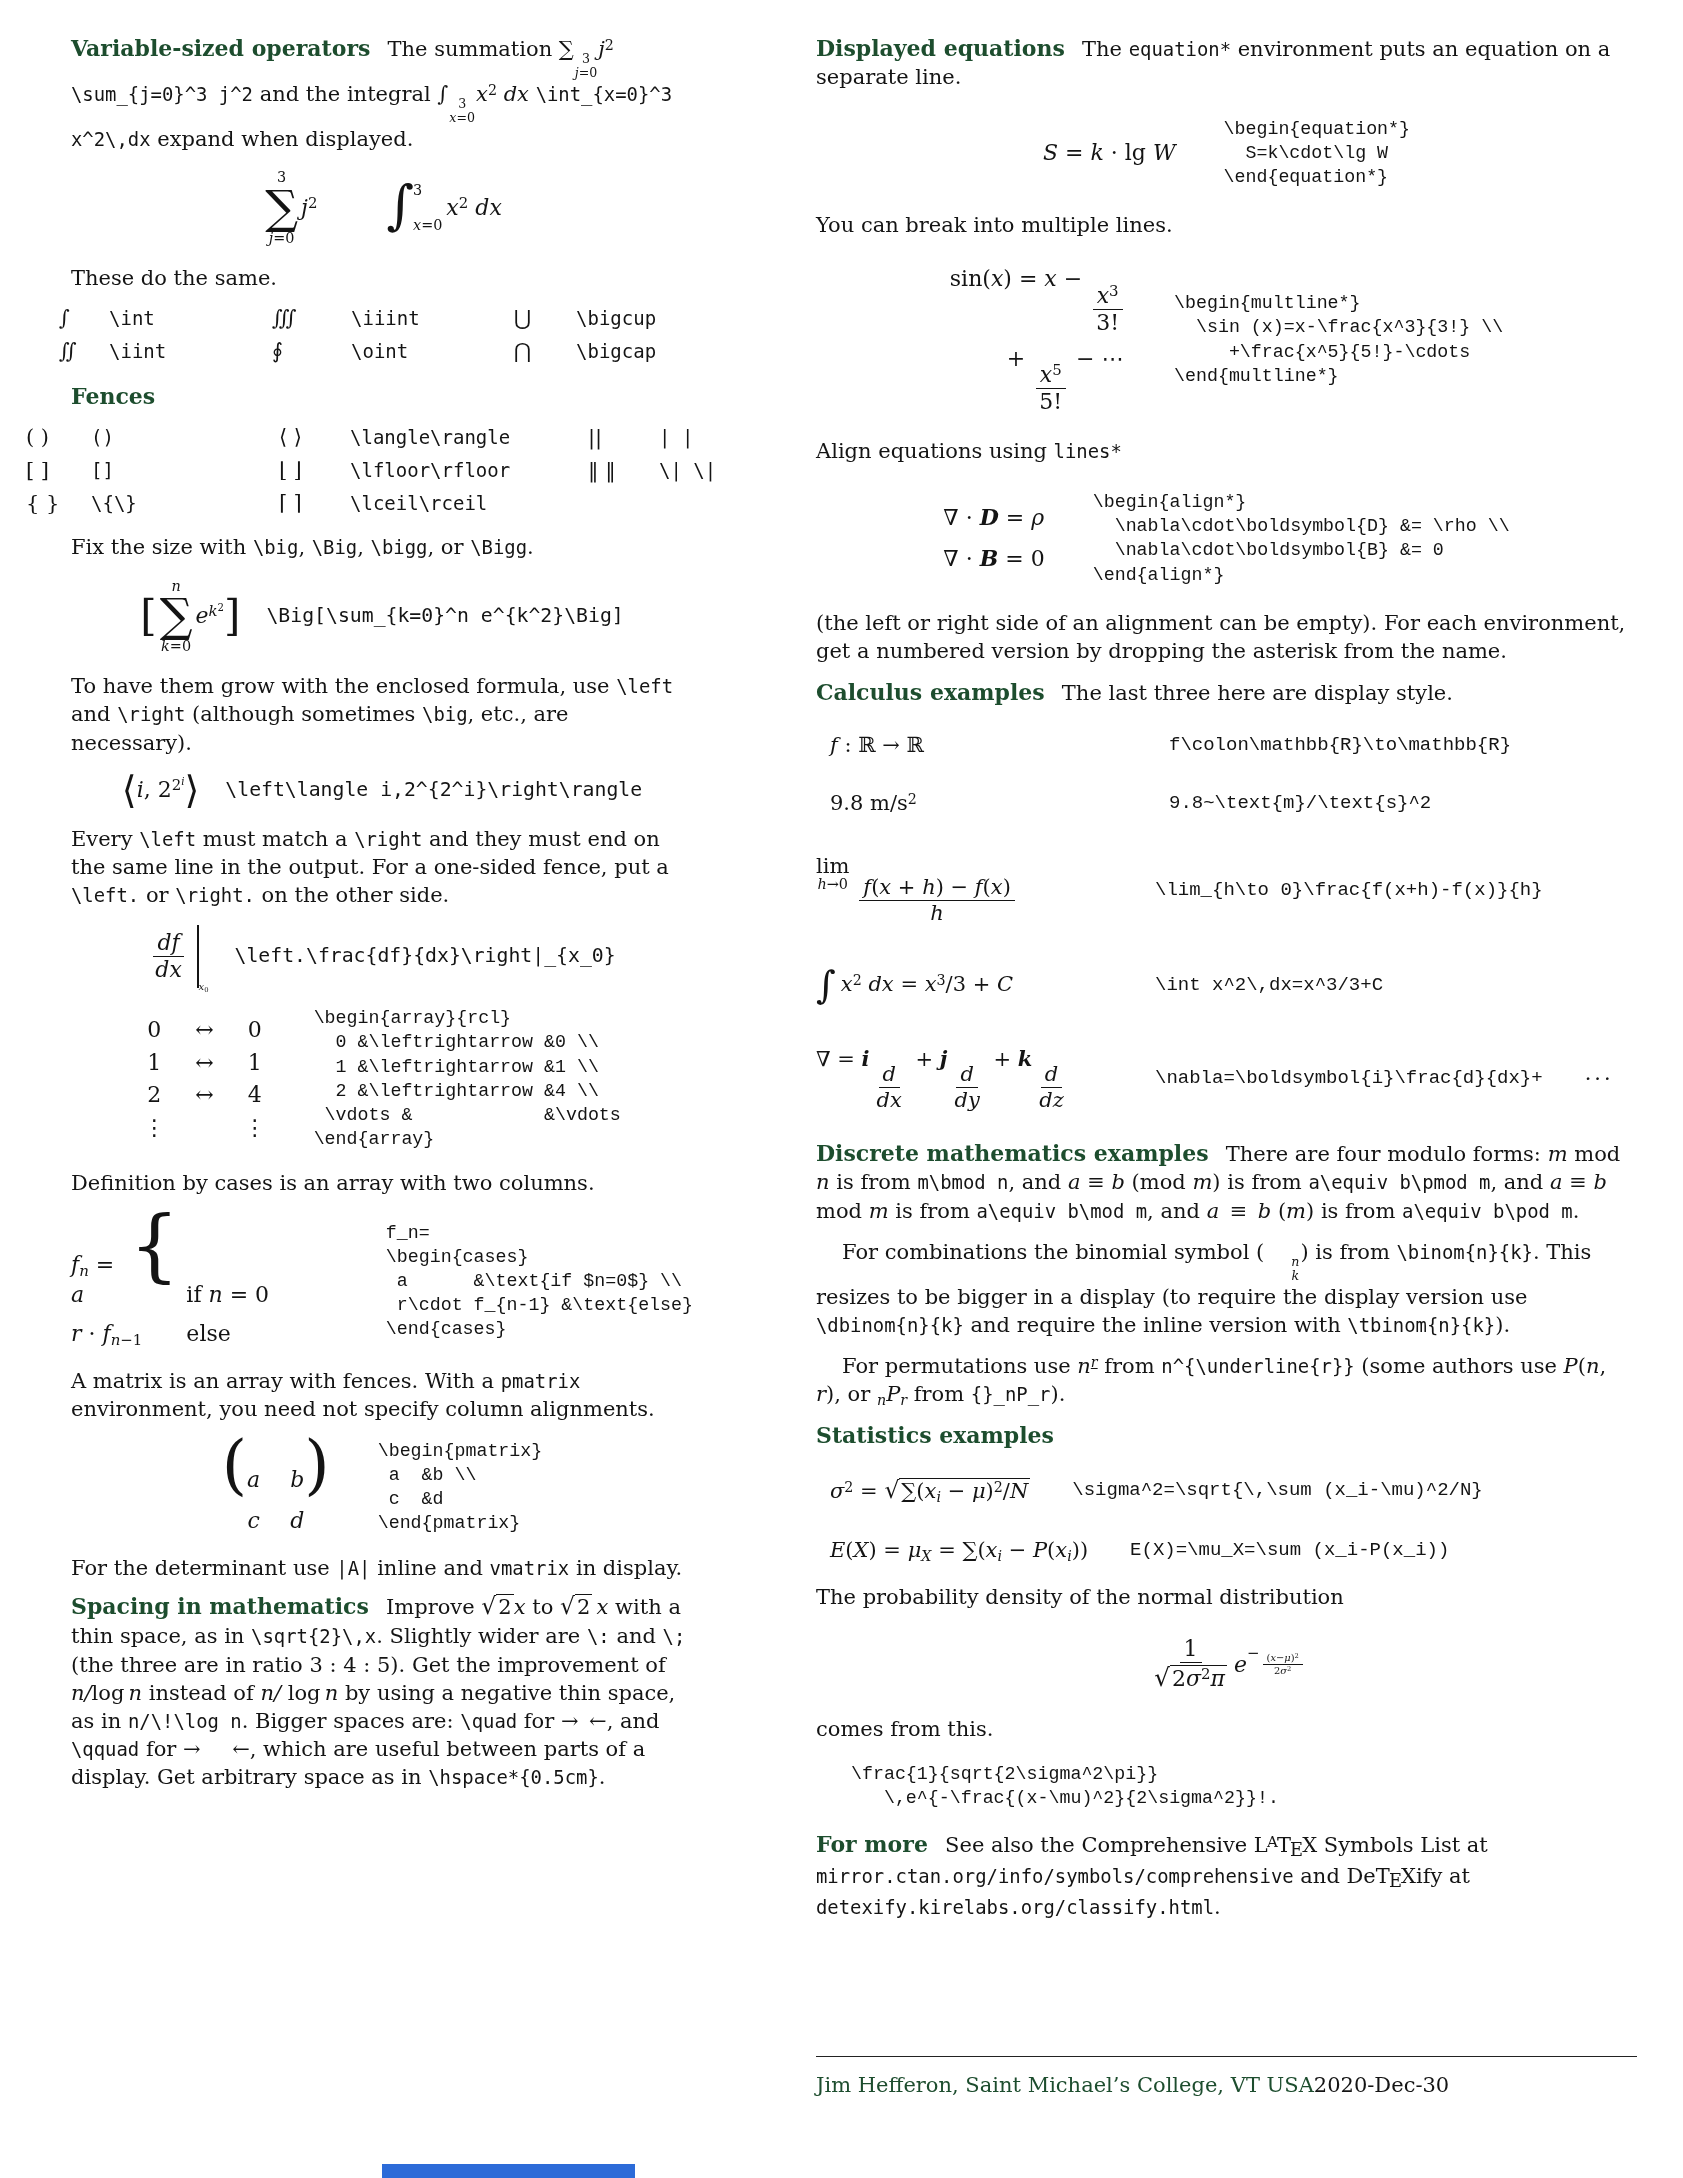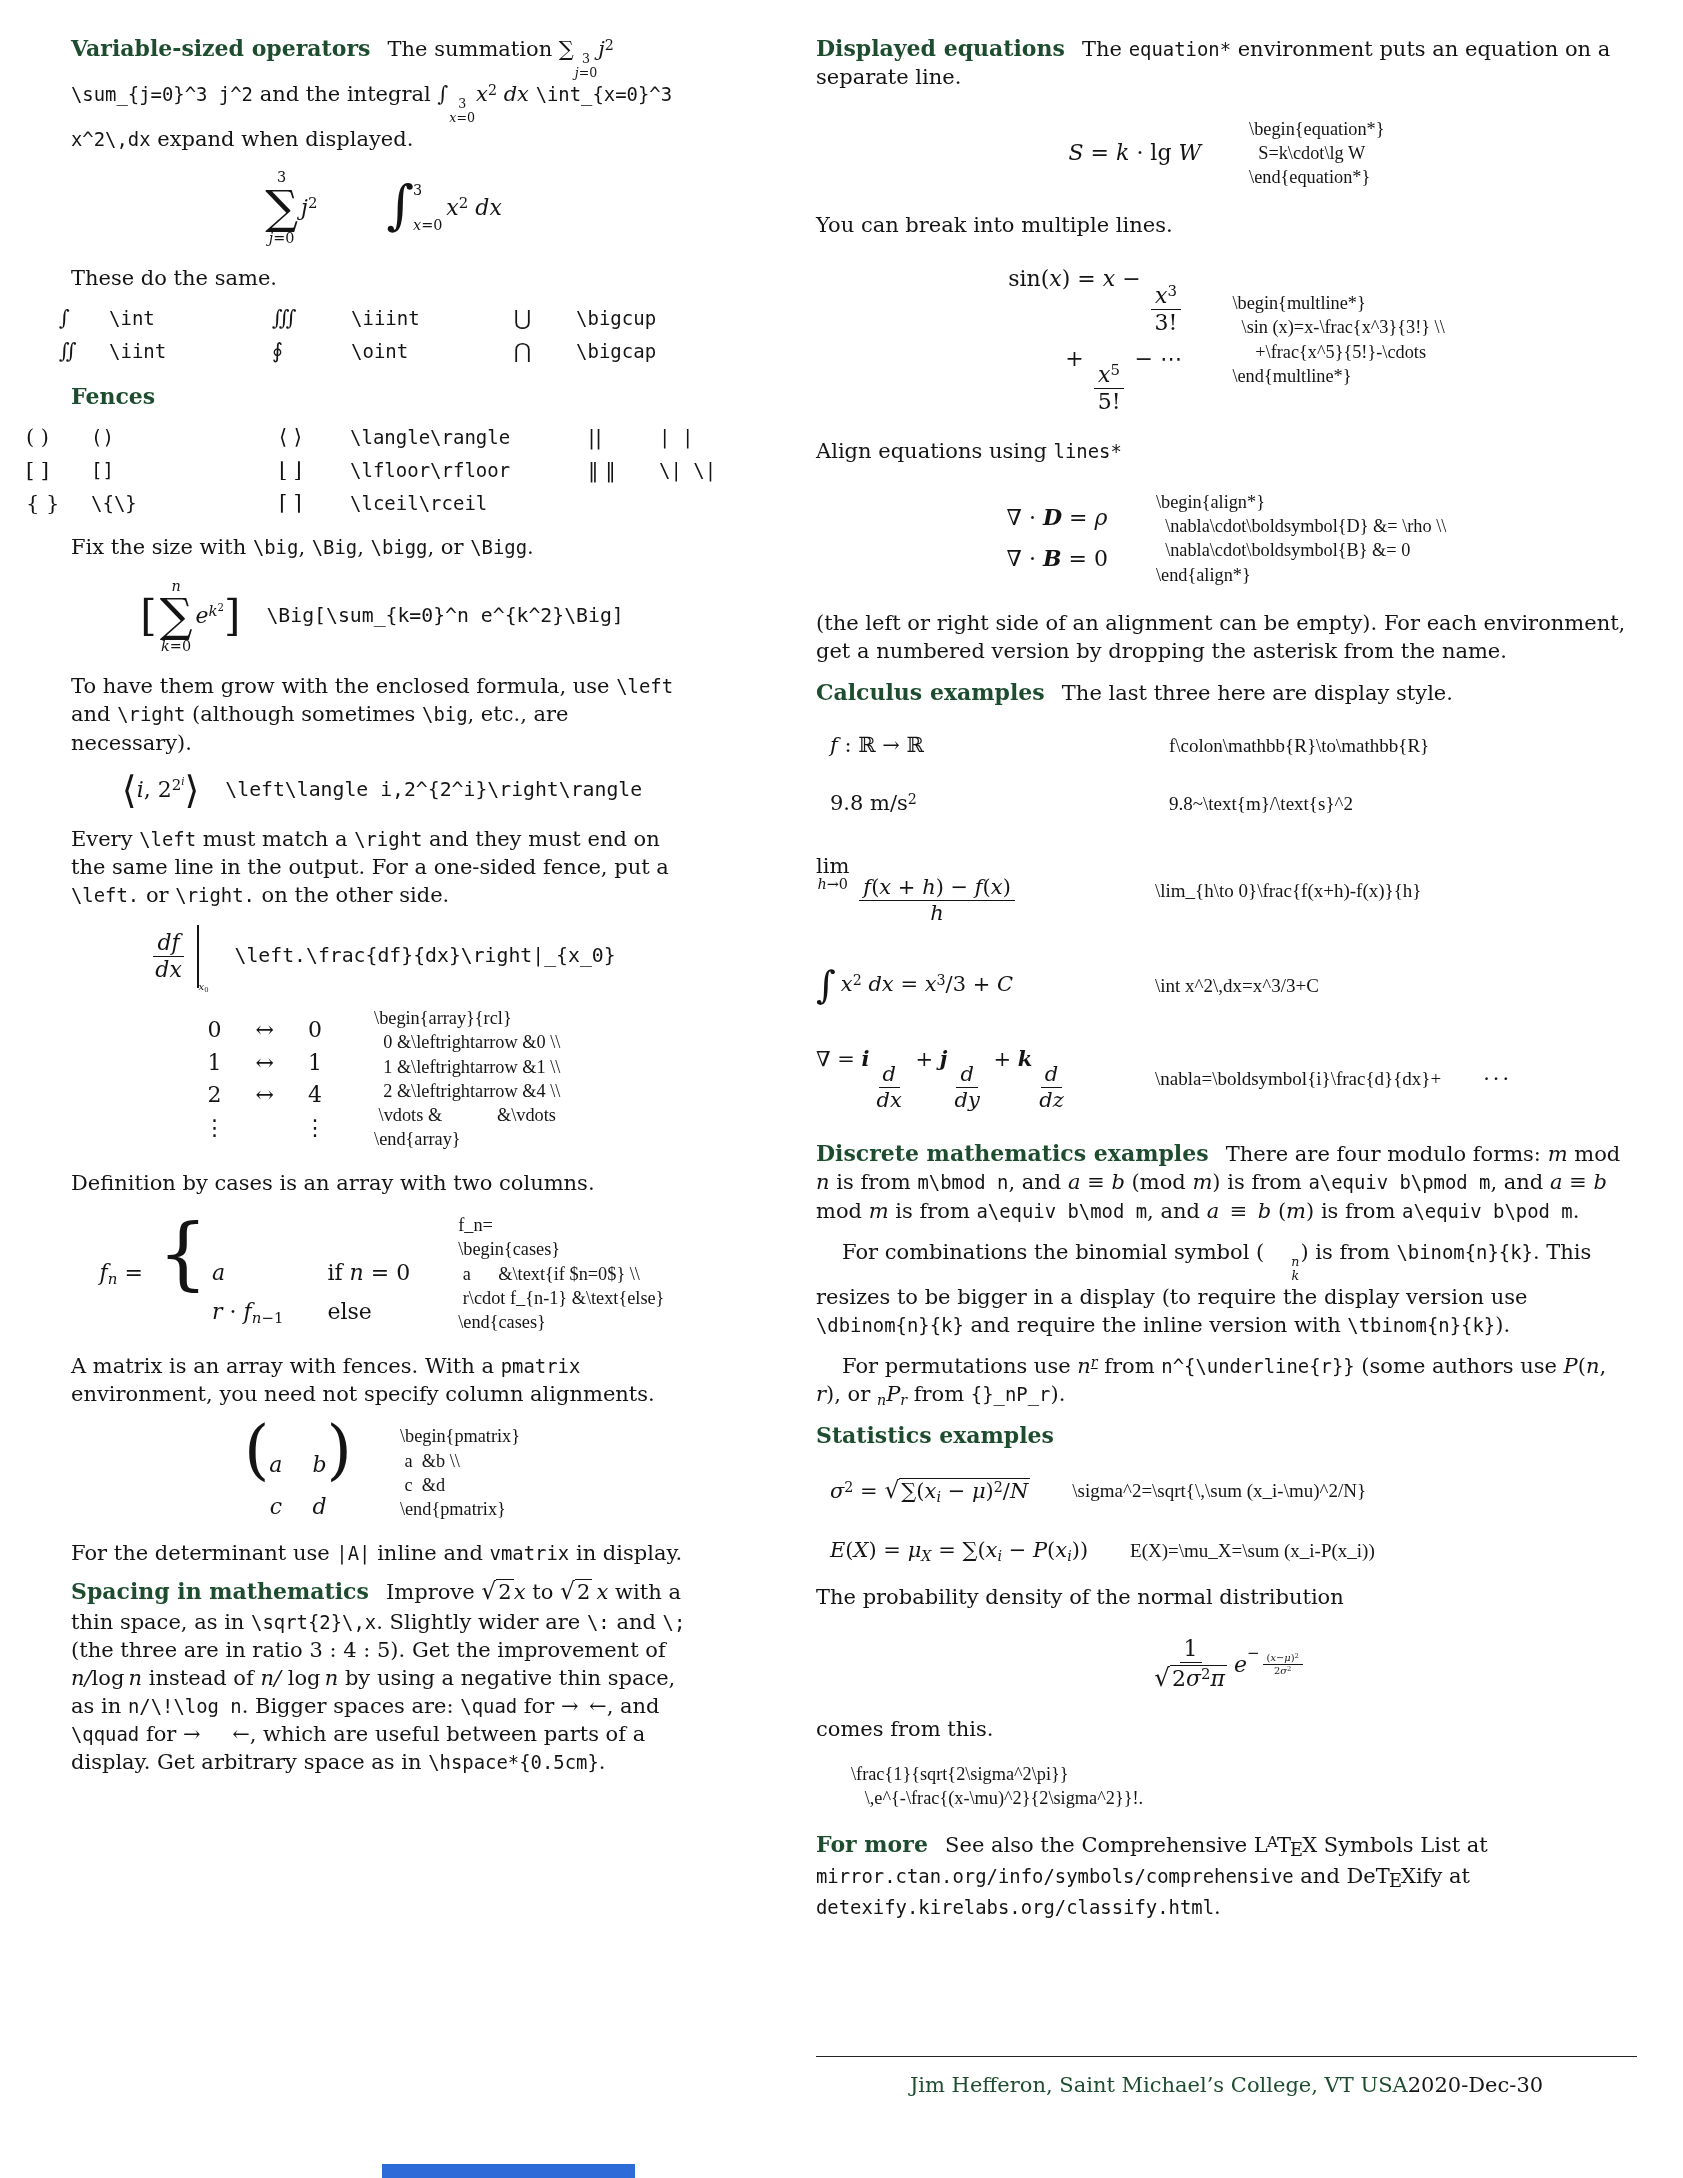--- a/index.html
+++ b/index.html
@@ -48,21 +48,21 @@
   .bfence{font-size:42px;line-height:0.9;font-weight:normal}
   .ang{font-size:38px}
   .cbrace{font-size:79px;line-height:0.82;margin:0 4px 0 8px;font-weight:normal}
   .pfence{font-size:65px;line-height:0.8;font-weight:normal}
   .dfdx{display:inline-flex;align-items:center}
   .vbar{width:1.7px;background:#141414;height:63px;margin-left:8px}
   .vsub{align-self:flex-end;font-size:10px;margin-bottom:-5px}
   
   .display{display:flex;justify-content:center;align-items:center;margin:16px 0 18px;font-size:22px}
   .mcblock{display:flex;justify-content:center;align-items:center;gap:48px;margin:16px 0 18px;font-size:22px}
-  .mcode,.codeblock{white-space:pre;font-family:Liberation Serif, serif;font-size:18.3px;line-height:1.32}
+  .mcode,.codeblock{white-space:pre;font-family:Liberation Mono, monospace;font-size:18.3px;line-height:1.32}
   .mcrow{display:flex;align-items:center;margin:15px 14px;gap:42px}
   .mcrow .mcode{font-size:19px}
   .calc .mmath{min-width:297px}
   .mcrow.tall{margin:22px 0}
   .mlines{display:inline-flex;flex-direction:column;align-items:flex-start}
   .ml2{margin-left:57px;margin-top:8px}
   .alines{gap:12px}
   .mbf{font-weight:bold;font-style:italic}
   
   .pairgrid{display:grid;justify-content:center;margin:12px 0 16px;row-gap:5px;align-items:baseline}
@@ -71,21 +71,21 @@
   .g-fences{grid-template-columns:55px 178px 61px 228px 61px 79px;column-gap:10px}
   
   .arr{display:inline-grid;grid-template-columns:auto auto auto;column-gap:30px;row-gap:3px;justify-items:center}
   .arr2{display:inline-grid;grid-template-columns:auto auto;column-gap:44px;row-gap:10px;text-align:left}
   .arr2.pm{column-gap:30px;row-gap:12px;justify-items:center}
   
   .codeblock{margin:10px 0 16px 35px}
   
   .flexspacer{flex:1}
   .foot-rule{border-top:1.7px solid #222;margin:26px 0 14px}
-  .footrow{display:flex;justify-content:center;align-items:baseline;padding-bottom:6px}
+  .footrow{display:flex;justify-content:flex-start;align-items:baseline;padding-bottom:6px}
   .foot-author{color:var(--accent)}
   .blue-bar{position:absolute;left:382px;top:2164px;width:253px;height:14px;background:#2c6bd8}
 </style>
 </head>
 <body>
 
 <div class="sheet">
   <div class="cols">
     <div class="col col-left" id="col-left">
         <div class="blk p"><span class="shead">Variable-sized operators</span>  The summation <span class="nobr">∑<span class="stk">

